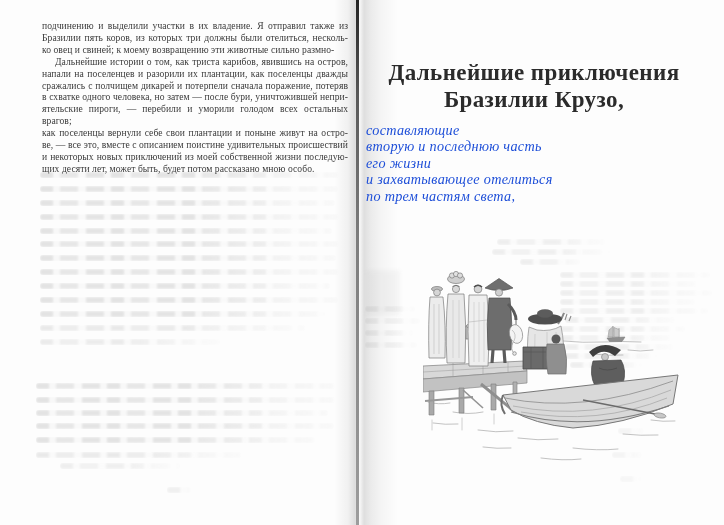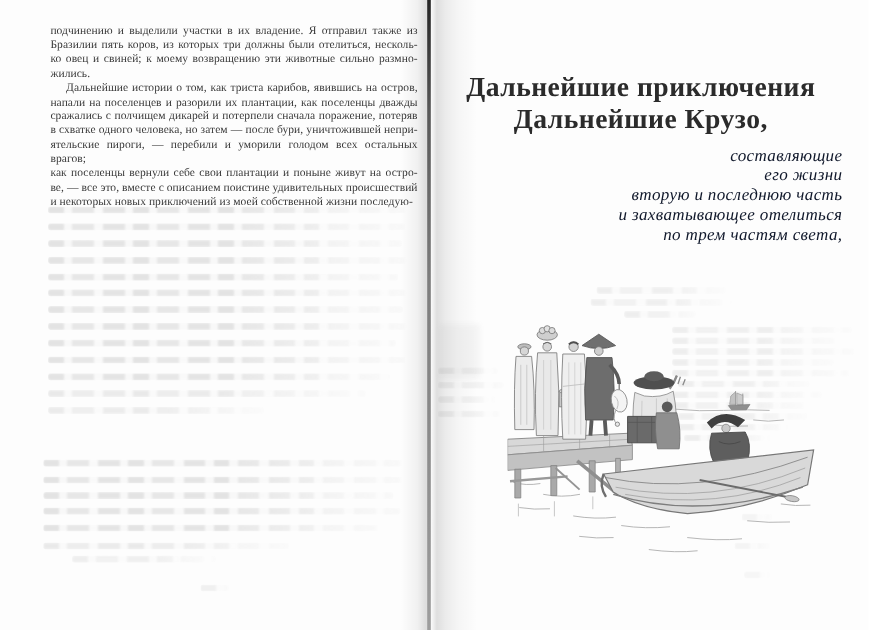--- a/index.html
+++ b/index.html
@@ -27,47 +27,47 @@
   .gutter-shade{position:absolute;left:334px;top:0;width:64px;height:525px;pointer-events:none;
     background:linear-gradient(90deg,rgba(0,0,0,0) 0%,rgba(0,0,0,0.05) 22%,rgba(0,0,0,0.13) 33%,
       rgba(0,0,0,0.02) 40%,rgba(0,0,0,0.12) 47%,rgba(0,0,0,0.07) 58%,rgba(0,0,0,0.03) 75%,rgba(0,0,0,0) 100%);}
   .gutter-line{position:absolute;left:356px;top:0;width:3px;height:525px;filter:blur(0.4px);
     background:linear-gradient(180deg,#242424 0%,#585858 18%,#7d7d7d 45%,#8e8e8e 75%,#9d9d9d 100%);}
 
   
   .right-page{position:absolute;left:360px;top:0;width:364px;height:450px;}
   .title-block{position:absolute;left:6px;top:60px;width:336px;text-align:center;color:#2b2b2b;}
   .title-line{font-weight:700;font-size:23px;line-height:26.5px;letter-spacing:0.4px;}
-  .subtitle-block{position:absolute;left:6px;top:122px;width:336px;text-align:right;color:#0f172a;}
+  .subtitle-block{position:absolute;left:6px;top:122px;width:336px;text-align:left;color:#1d4ed8;}
   .sub-line{font-style:italic;font-size:14.2px;line-height:16.4px;letter-spacing:0.3px;}
 
   .illustration{position:absolute;left:63px;top:262px;width:277px;height:203px;}
 </style>
 </head>
 <body>
 
 <div class="spread">
 
   <div class="left-page">
     <div class="left-text">
       <div class="para">
           <div class="line">подчинению и выделили участки в их владение. Я отправил также из</div>
           <div class="line">Бразилии пять коров, из которых три должны были отелиться, несколь-</div>
           <div class="line">ко овец и свиней; к моему возвращению эти животные сильно размно-</div>
-          <div class="line">жились.</div>
         </div>
       <div class="para indent">
           <div class="line">Дальнейшие истории о том, как триста карибов, явившись на остров,</div>
           <div class="line">напали на поселенцев и разорили их плантации, как поселенцы дважды</div>
           <div class="line">сражались с полчищем дикарей и потерпели сначала поражение, потеряв</div>
           <div class="line">в схватке одного человека, но затем — после бури, уничтожившей непри-</div>
           <div class="line">ятельские пироги, — перебили и уморили голодом всех остальных врагов;</div>
           <div class="line">как поселенцы вернули себе свои плантации и поныне живут на остро-</div>
           <div class="line">ве, — все это, вместе с описанием поистине удивительных происшествий</div>
           <div class="line">и некоторых новых приключений из моей собственной жизни последую-</div>
+          <div class="line">щих десяти лет, может быть, будет потом рассказано мною особо.</div>
         </div>
     </div>
     <div id="ghost-left">
         <div class="ghost-row" style="left: 40px; top: 172px; width: 300px; opacity: 0.3;"></div>
         <div class="ghost-row" style="left: 40px; top: 186px; width: 298px; opacity: 0.3;"></div>
         <div class="ghost-row" style="left: 40px; top: 200px; width: 295px; opacity: 0.3;"></div>
         <div class="ghost-row" style="left: 40px; top: 214px; width: 300px; opacity: 0.3;"></div>
         <div class="ghost-row" style="left: 40px; top: 228px; width: 292px; opacity: 0.3;"></div>
         <div class="ghost-row" style="left: 40px; top: 241px; width: 300px; opacity: 0.3;"></div>
         <div class="ghost-row" style="left: 40px; top: 255px; width: 296px; opacity: 0.3;"></div>
@@ -87,26 +87,26 @@
         <div class="ghost-row" style="left: 167px; top: 487px; width: 24px; opacity: 0.15;"></div>
       </div>
   </div>
 
   <div class="gutter-shade"></div>
   <div class="gutter-line"></div>
 
   <div class="right-page">
     <div class="title-block">
       <div class="title-line">Дальнейшие приключения</div>
-      <div class="title-line">Дальнейшие Крузо,</div>
+      <div class="title-line">Бразилии Крузо,</div>
     </div>
     <div class="subtitle-block">
         <div class="sub-line">составляющие</div>
+        <div class="sub-line">вторую и последнюю часть</div>
         <div class="sub-line">его жизни</div>
-        <div class="sub-line">вторую и последнюю часть</div>
         <div class="sub-line">и захватывающее отелиться</div>
         <div class="sub-line">по трем частям света,</div>
       </div>
 
     <div id="ghost-right">
         <div class="ghost-row" style="left: 137px; top: 239px; width: 108px; opacity: 0.16;"></div>
         <div class="ghost-row" style="left: 132px; top: 249px; width: 118px; opacity: 0.16;"></div>
         <div class="ghost-row" style="left: 160px; top: 259px; width: 60px; opacity: 0.16;"></div>
         <div class="ghost-row" style="left: 200px; top: 272px; width: 150px; opacity: 0.16;"></div>
         <div class="ghost-row" style="left: 200px; top: 281px; width: 140px; opacity: 0.16;"></div>

